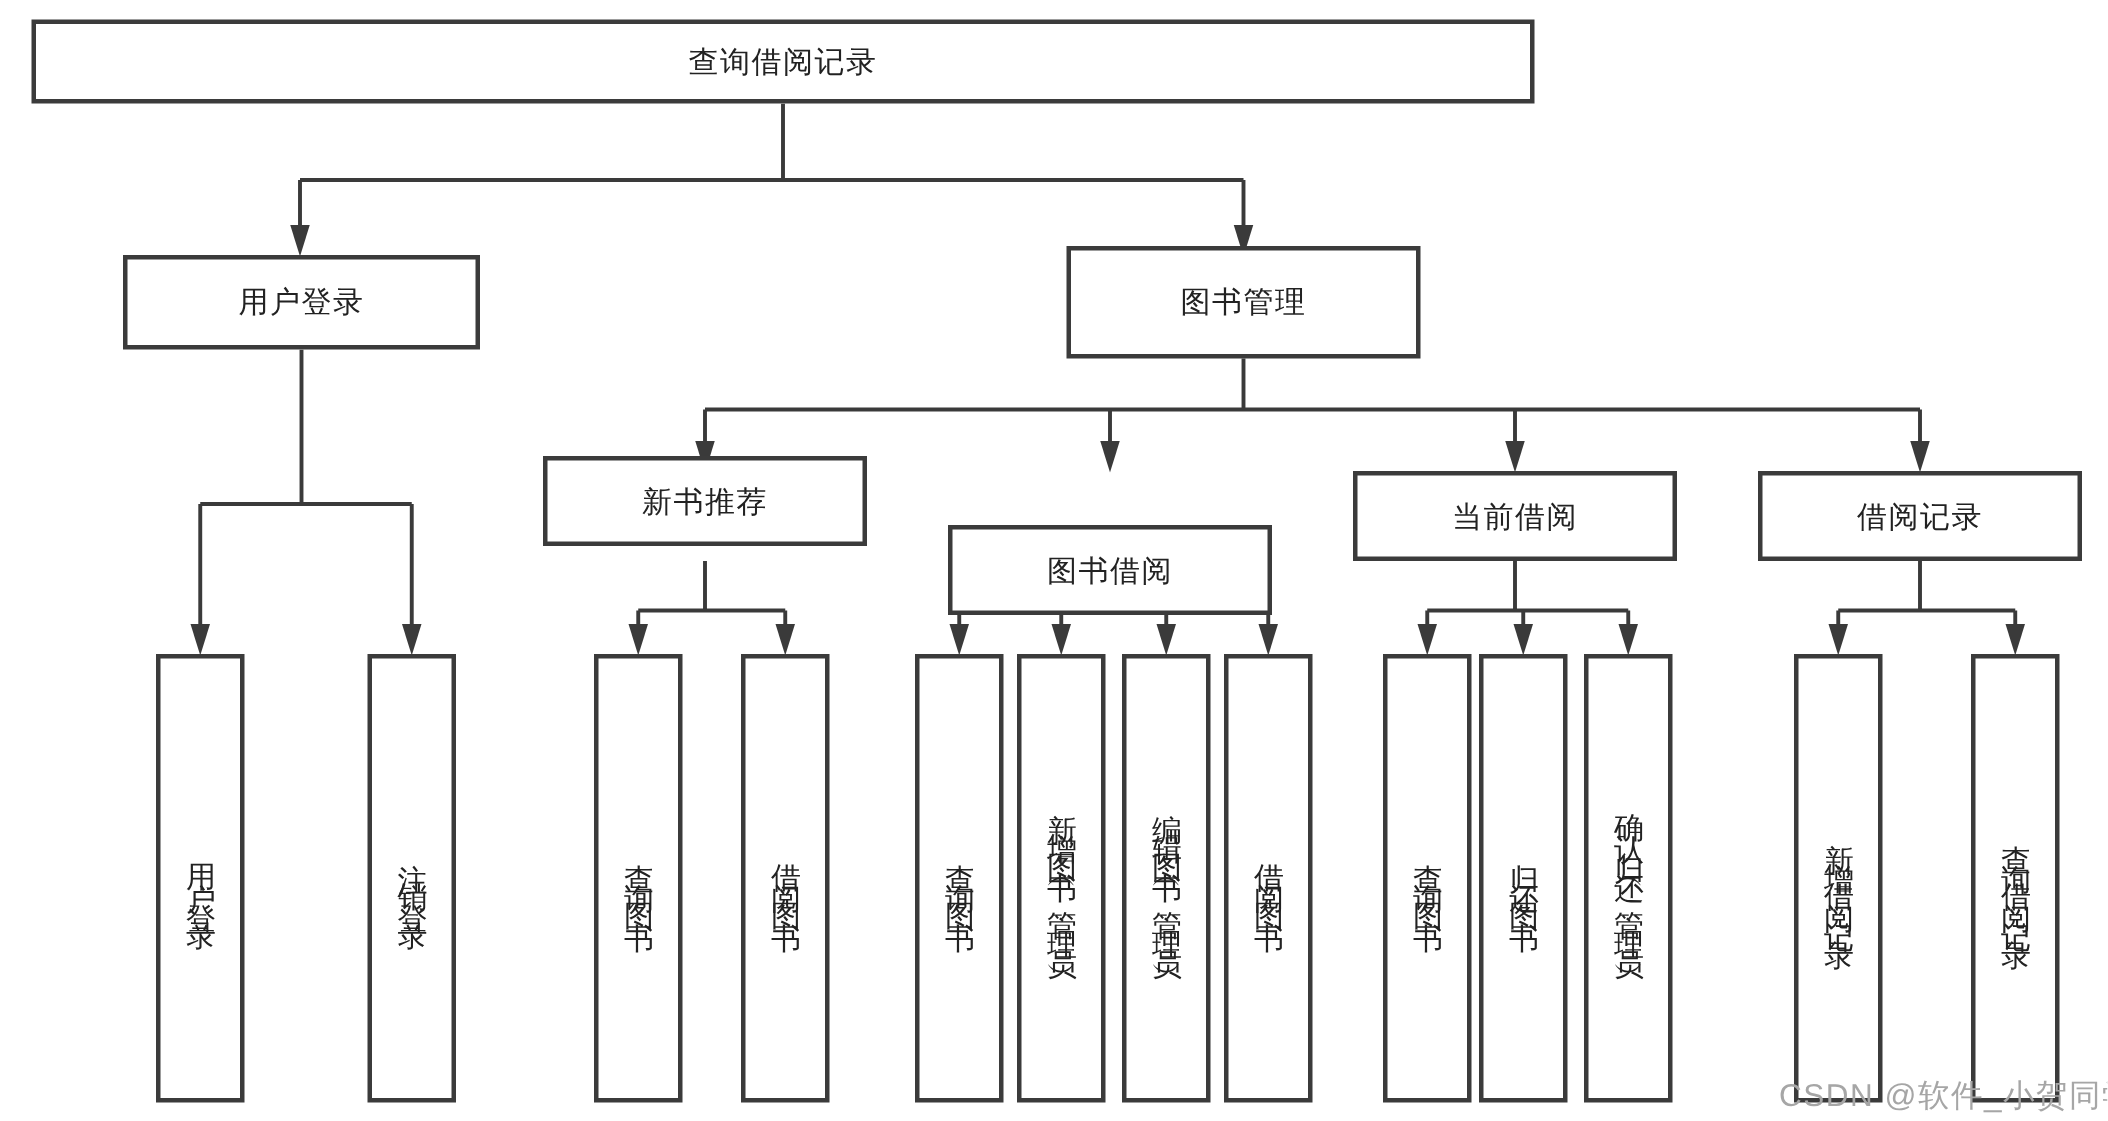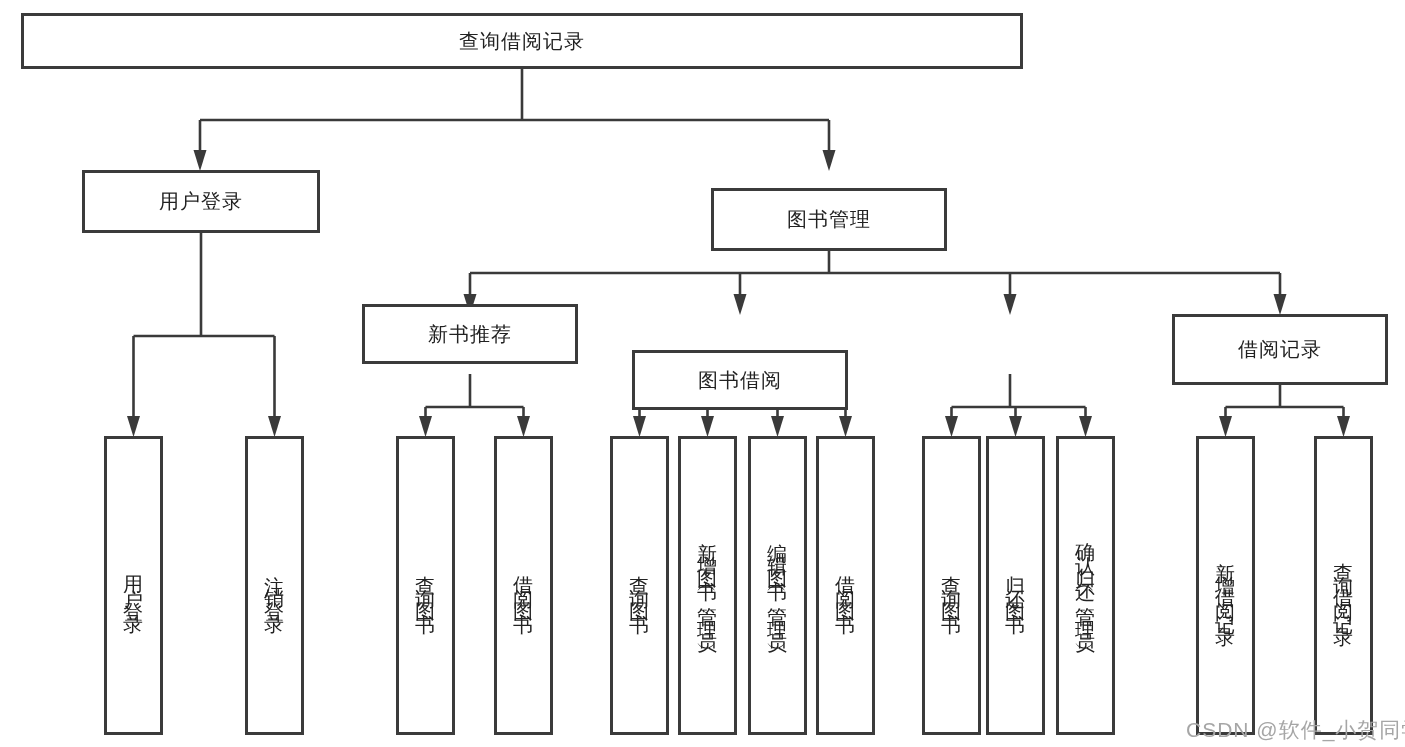--- a/index.html
+++ b/index.html
@@ -96,31 +96,34 @@
     </g>
   </svg>
 
   <div class="node h" style="left:21px; top:13px; width:1002px; height:56px;">
     <span>查询借阅记录</span>
   </div>
 
   <div class="node h" style="left:82px; top:170px; width:238px; height:63px;">
     <span>用户登录</span>
   </div>
-  <div class="node h" style="left:711px; top:188px; width:236px; height:63px;">
+  <div class="node h" style="left:711px; top:164px; width:236px; height:75px;">
     <span>图书管理</span>
   </div>
 
   <div class="node h" style="left:362px; top:304px; width:216px; height:60px;">
     <span>新书推荐</span>
   </div>
   <div class="node h" style="left:632px; top:314px; width:216px; height:60px;margin-top:36px;">
     <span>图书借阅</span>
   </div>
-  <div class="node h" style="left:1172px; top:314px; width:216px; height:71px;">
+  <div class="node h" style="left:902px; top:314px; width:216px; height:60px;">
+    <span>当前借阅</span>
+  </div>
+  <div class="node h" style="left:1172px; top:314px; width:216px; height:60px;">
     <span>借阅记录</span>
   </div>
 
   <div class="node v" style="left:104px; top:436px; width:59px; height:299px;">
     <span class="vtext">用户登录</span>
   </div>
   <div class="node v" style="left:245px; top:436px; width:59px; height:299px;">
     <span class="vtext">注销登录</span>
   </div>
 

